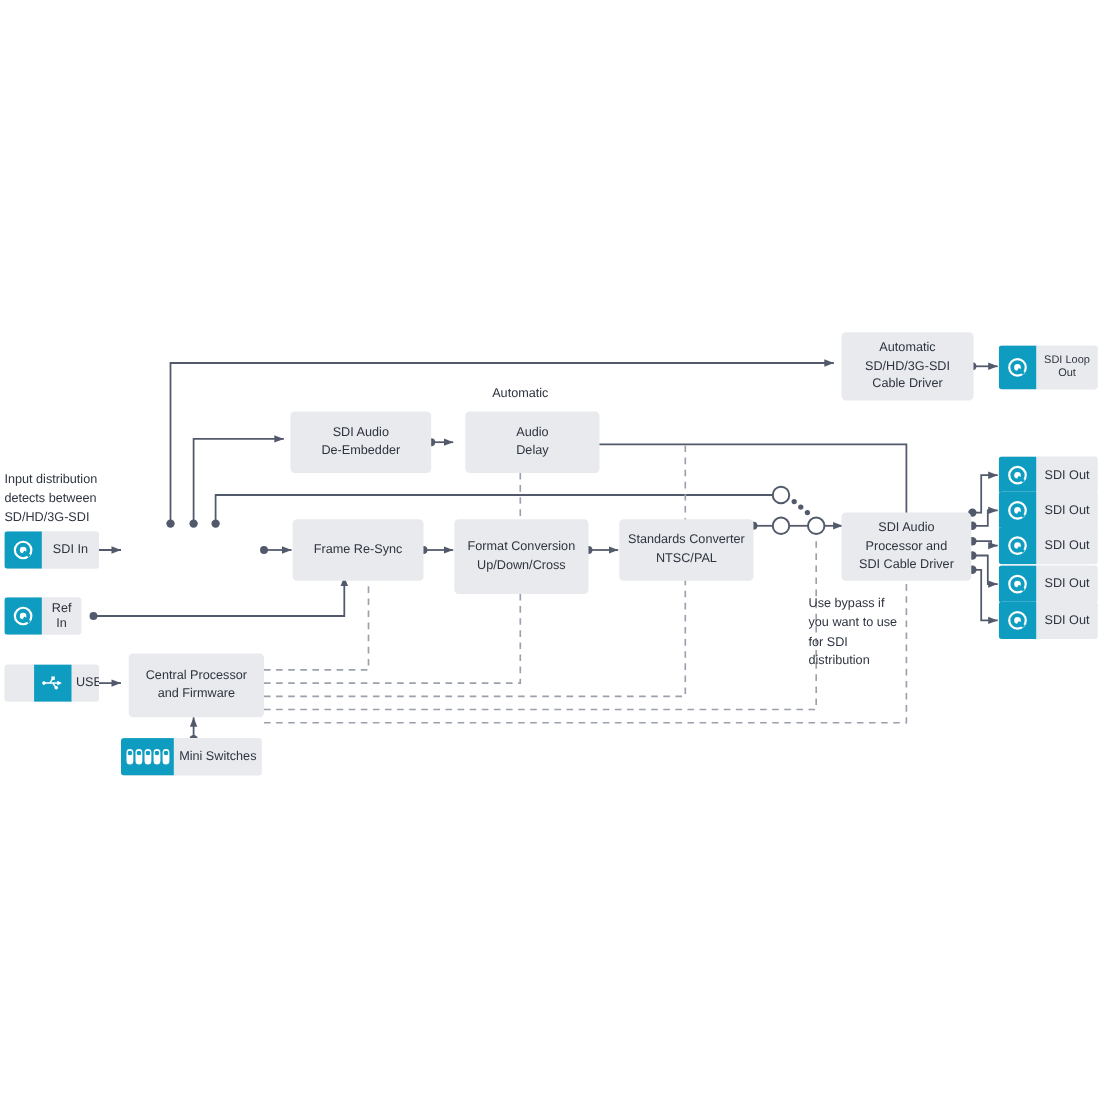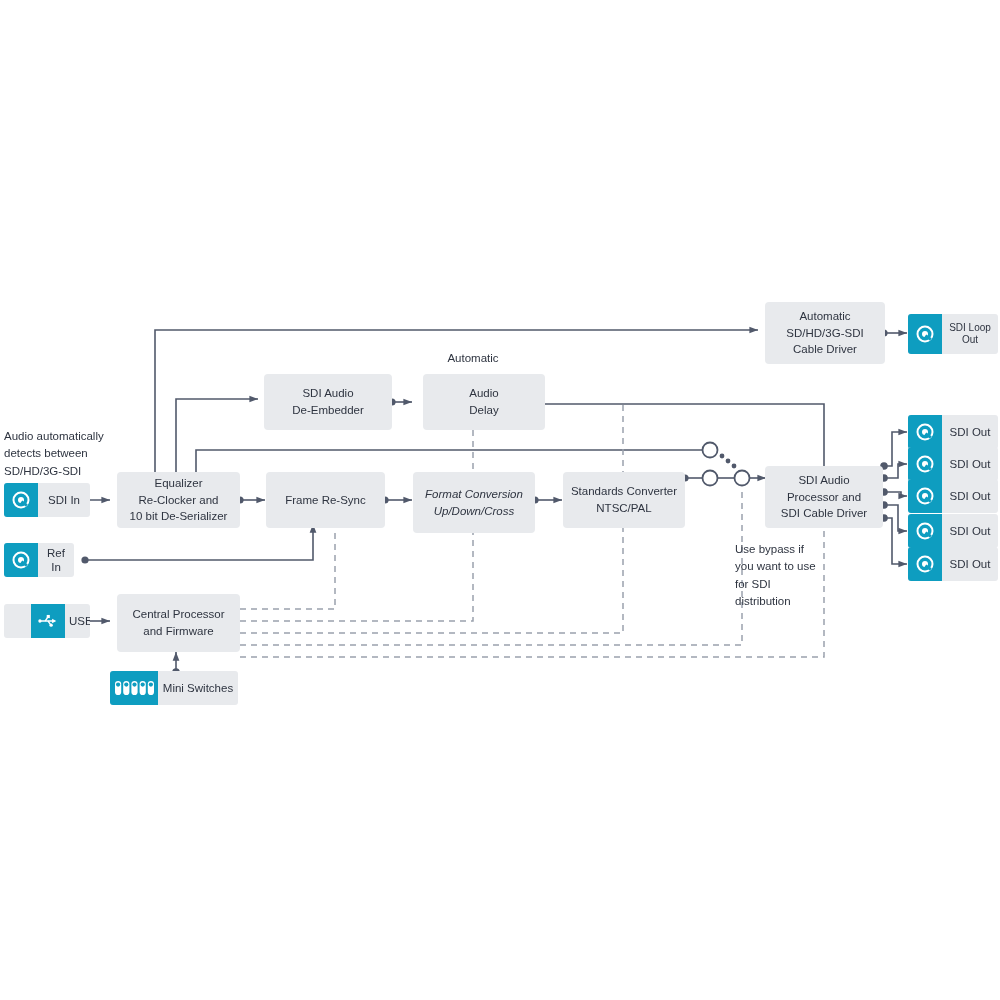--- a/index.html
+++ b/index.html
@@ -167,21 +167,21 @@
 
       <path d="M240,645 L742,645 L742,490"></path>
 
       <path d="M240,657 L824,657 L824,528"></path>
 
       <path d="M473,430 L473,528"></path>
     </g>
   </svg>
 
   <div class="note" style="left:4px; top:428px; width:120px;">
-    <span>Audio automatically</span>
+    <span>Input distribution</span>
     <span>detects between</span>
     <span>SD/HD/3G-SDI</span>
   </div>
 
   <div class="note center" style="left:418px; top:350px; width:110px;">
     <span>Automatic</span>
   </div>
 
   <div class="note" style="left:735px; top:541px; width:90px;">
     <span>Use bypass if</span>
@@ -205,35 +205,28 @@
     </div>
   </div>
 
   <div class="block" style="left:413px; top:374px; width:122px; height:56px;margin-left:10px;">
     <div>
       <span>Audio</span>
       <span>Delay</span>
     </div>
   </div>
 
-  <div class="block" style="left:117px; top:472px; width:123px; height:56px;">
-    <div>
-      <span>Equalizer</span>
-      <span>Re-Clocker and</span>
-      <span>10 bit De-Serializer</span>
-    </div>
-  </div>
 
   <div class="block" style="left:266px; top:472px; width:119px; height:56px;">
     <div>
       <span>Frame Re-Sync</span>
     </div>
   </div>
 
-  <div class="block" style="left:413px; top:472px; width:122px; height:61px;font-style:italic;">
+  <div class="block" style="left:413px; top:472px; width:122px; height:68px;">
     <div>
       <span>Format Conversion</span>
       <span>Up/Down/Cross</span>
     </div>
   </div>
 
   <div class="block" style="left:563px; top:472px; width:122px; height:56px;">
     <div>
       <span>Standards Converter</span>
       <span>NTSC/PAL</span>

